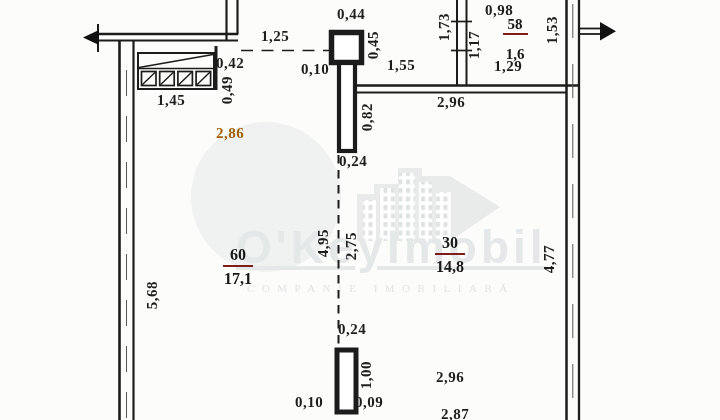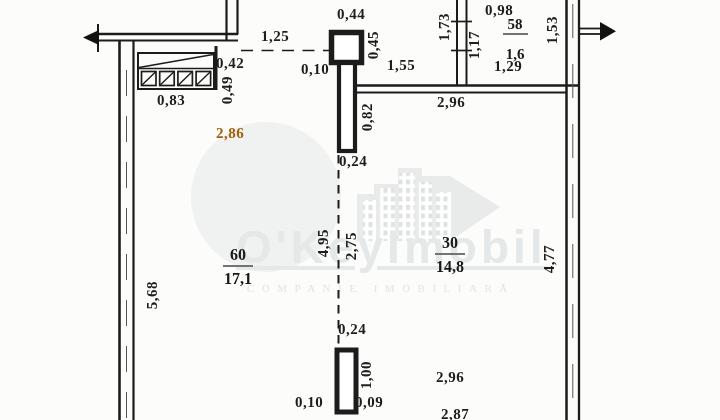--- a/index.html
+++ b/index.html
@@ -19,21 +19,21 @@
     color:#e2e5e5;letter-spacing:7.5px;white-space:nowrap;}
   svg{position:absolute;left:0;top:0;}
   
   .lbl{position:absolute;font-weight:700;font-size:15px;color:#1e1e1e;
     letter-spacing:0.5px;white-space:nowrap;line-height:1;}
   .rot{transform:translate(-50%,-50%) rotate(-90deg);}
   .faded{color:#a16207;}
   
   .room{position:absolute;width:60px;text-align:center;font-weight:700;
     font-size:16px;color:#181818;line-height:1;}
-  .room .num{display:inline-block;padding:0 7px 2px;border-bottom:2px solid #737373;}
+  .room .num{display:inline-block;padding:0 7px 2px;border-bottom:2px solid #7f1d1d;}
   .room .area{margin-top:4px;}
 </style>
 </head>
 <body>
 
 <div id="plan">
 
   <div class="wm-circle"></div>
   <svg width="720" height="420" viewBox="0 0 720 420">
     <defs>
@@ -115,21 +115,21 @@
     <polygon points="83,37.5 99,30 99,45" fill="#111"></polygon>
     <polygon points="600,22 616,31.3 600,40.5" fill="#111"></polygon>
   </svg>
 
   <div class="lbl" style="left:337px;top:7px">0,44</div>
   <div class="lbl" style="left:261px;top:29px">1,25</div>
   <div class="lbl" style="left:216px;top:56px">0,42</div>
   <div class="lbl" style="left:301px;top:62px">0,10</div>
   <div class="lbl" style="left:387px;top:58px">1,55</div>
   <div class="lbl" style="left:485px;top:3px">0,98</div>
-  <div class="lbl" style="left:157px;top:93px">0,83</div>
+  <div class="lbl" style="left:157px;top:93px">1,45</div>
   <div class="lbl" style="left:437px;top:95px">2,96</div>
   <div class="lbl faded" style="left:216px;top:126px">2,86</div>
   <div class="lbl" style="left:339px;top:154px">0,24</div>
   <div class="lbl" style="left:338px;top:322px">0,24</div>
   <div class="lbl" style="left:436px;top:370px">2,96</div>
   <div class="lbl" style="left:295px;top:395px">0,10</div>
   <div class="lbl" style="left:355px;top:395px">0,09</div>
   <div class="lbl" style="left:441px;top:407px">2,87</div>
   <div class="lbl" style="left:494px;top:59px">1,29</div>
 

